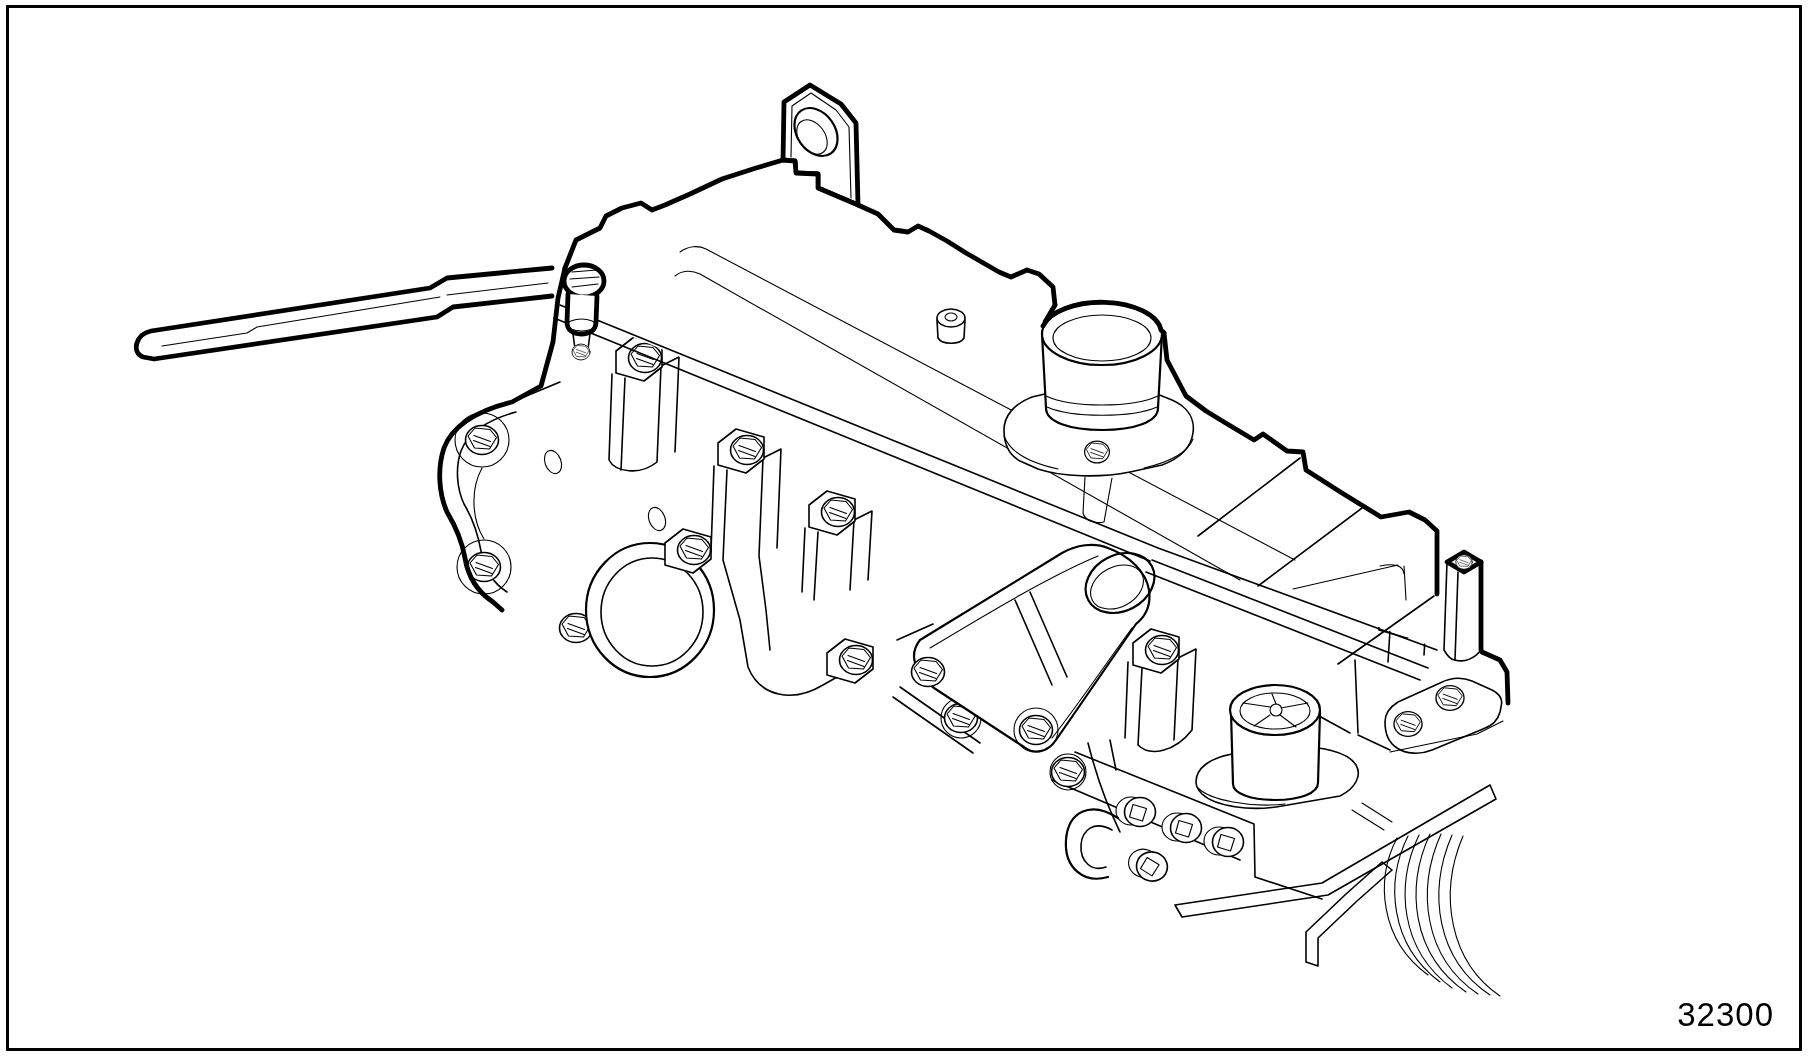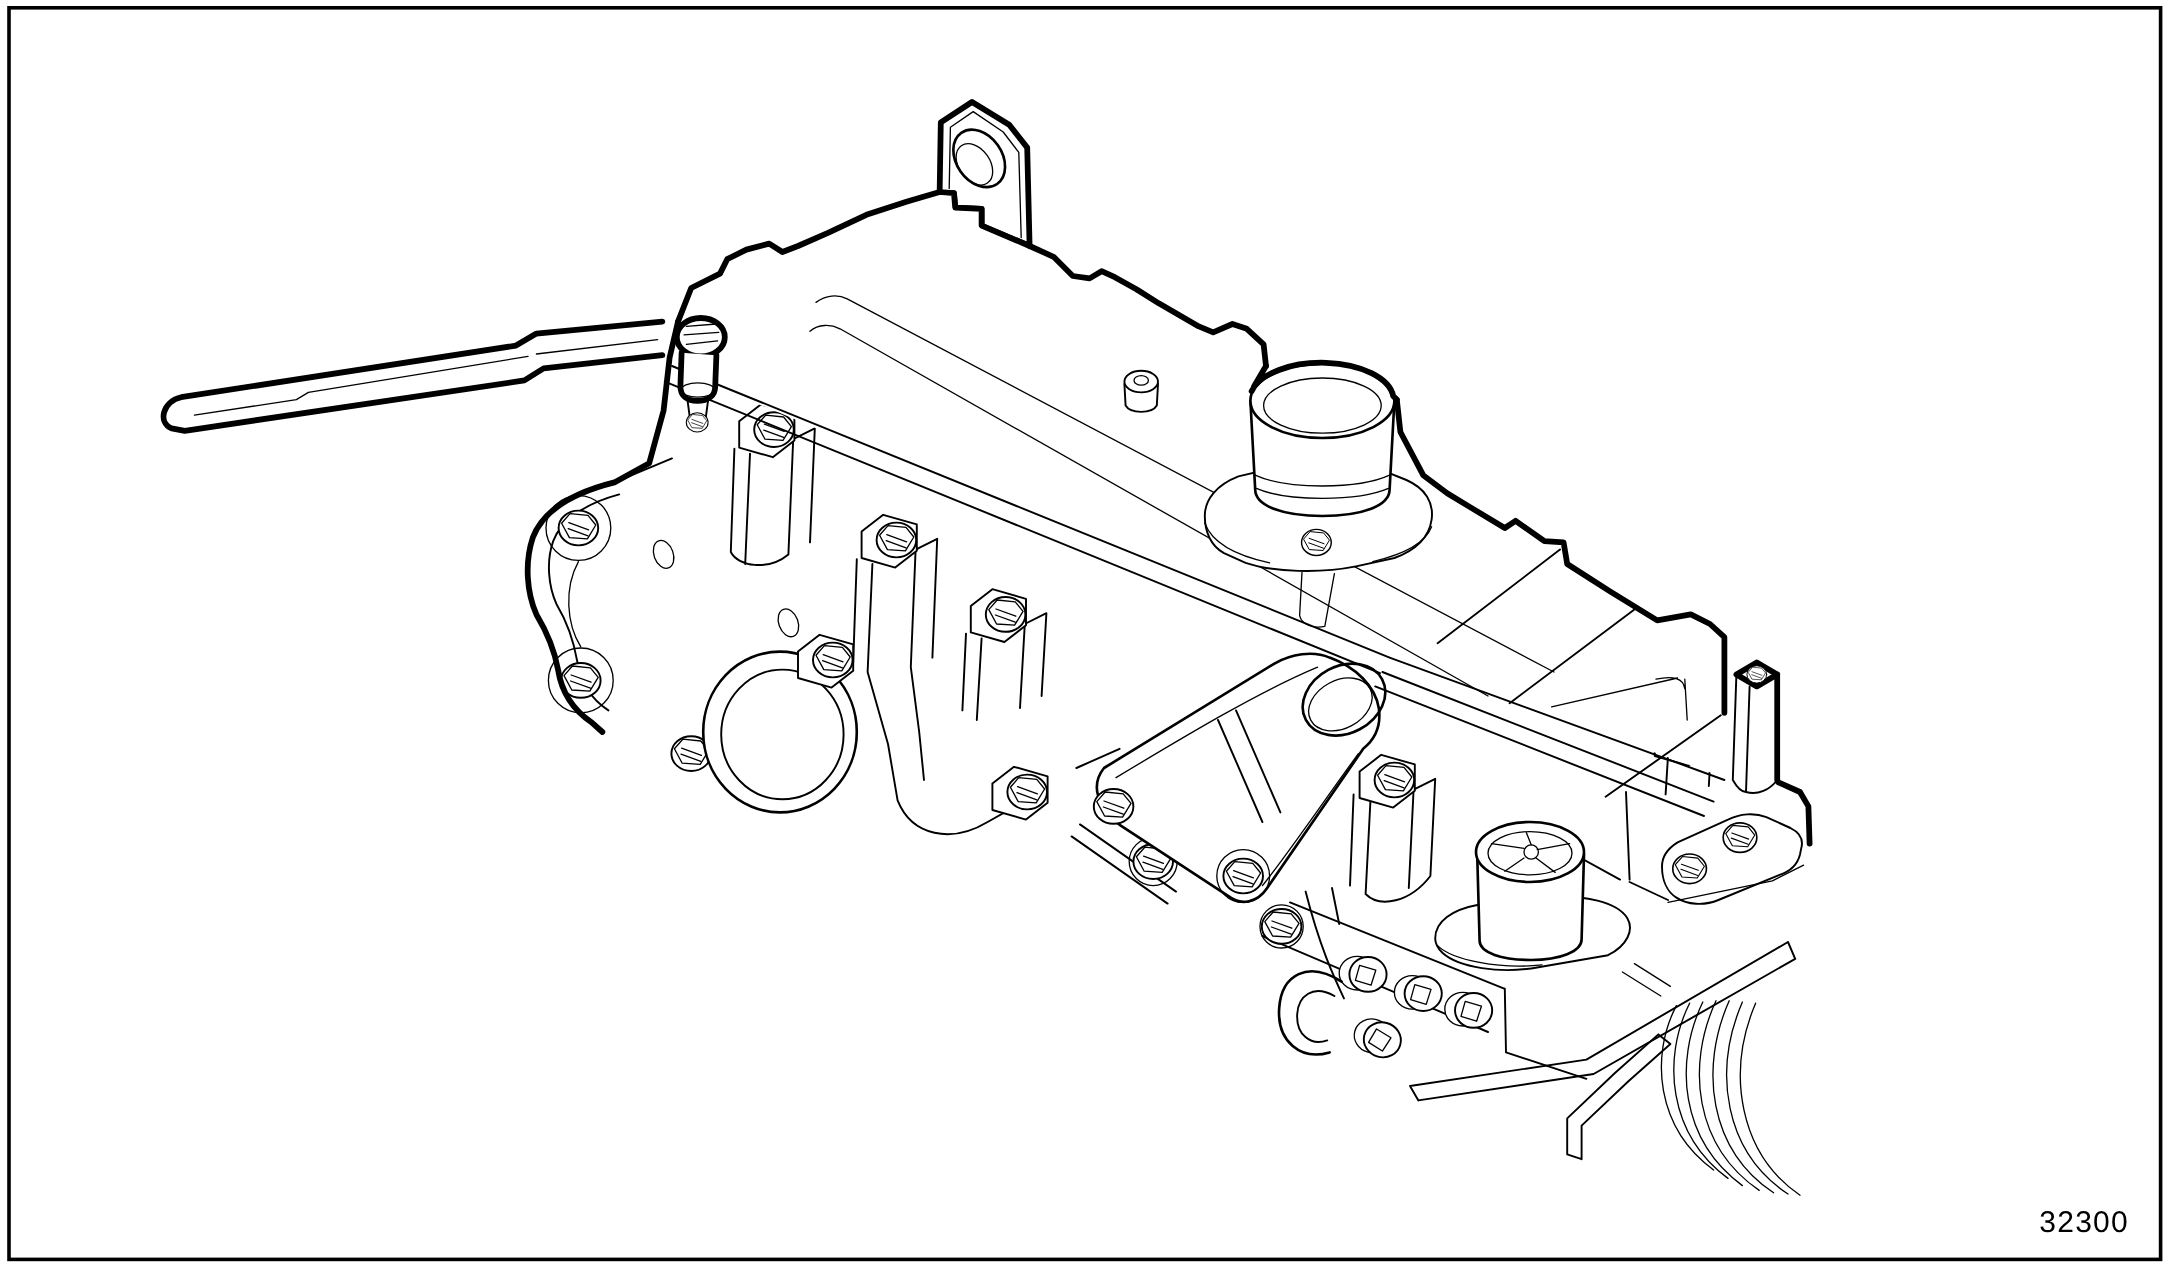--- a/index.html
+++ b/index.html
@@ -8,21 +8,21 @@
        font-family:"Liberation Sans", sans-serif;}
   .frame{position:absolute;left:6px;top:5px;right:6px;bottom:5px;
          border:3px solid var(--frame);background:var(--bg);}
   svg{position:absolute;left:0;top:0;}
   .k  {stroke:var(--line);stroke-width:1.6;fill:none;stroke-linecap:round;stroke-linejoin:round;}
   .k1 {stroke:var(--line);stroke-width:1.1;fill:none;stroke-linecap:round;stroke-linejoin:round;}
   .k2 {stroke:var(--line);stroke-width:2.2;fill:none;stroke-linecap:round;stroke-linejoin:round;}
   .k4 {stroke:var(--line);stroke-width:4.8;fill:none;stroke-linecap:round;stroke-linejoin:round;}
   .w  {fill:#fff;}
   .W  {fill:#fff;stroke:none;}
-  .fig-num{position:absolute;right:34px;bottom:22px;font-size:25px;letter-spacing:1px;
+  .fig-num{position:absolute;right:34px;bottom:22px;font-size:33px;letter-spacing:1px;
            color:var(--line);font-family:"Liberation Sans", sans-serif;margin-top:20px;}
 </style>
 </head>
 <body>
 
 <div class="frame"></div>
 
 <svg width="1808" height="1056" viewBox="0 0 1808 1056" aria-hidden="true">
   <defs>
     <g id="bolt">

